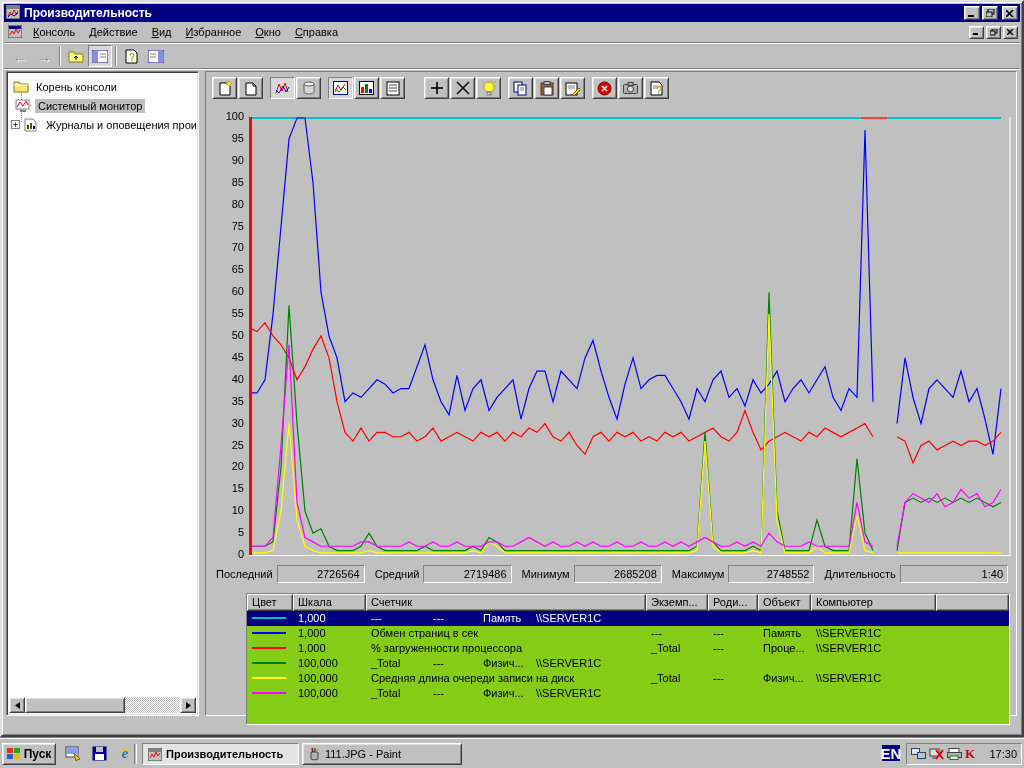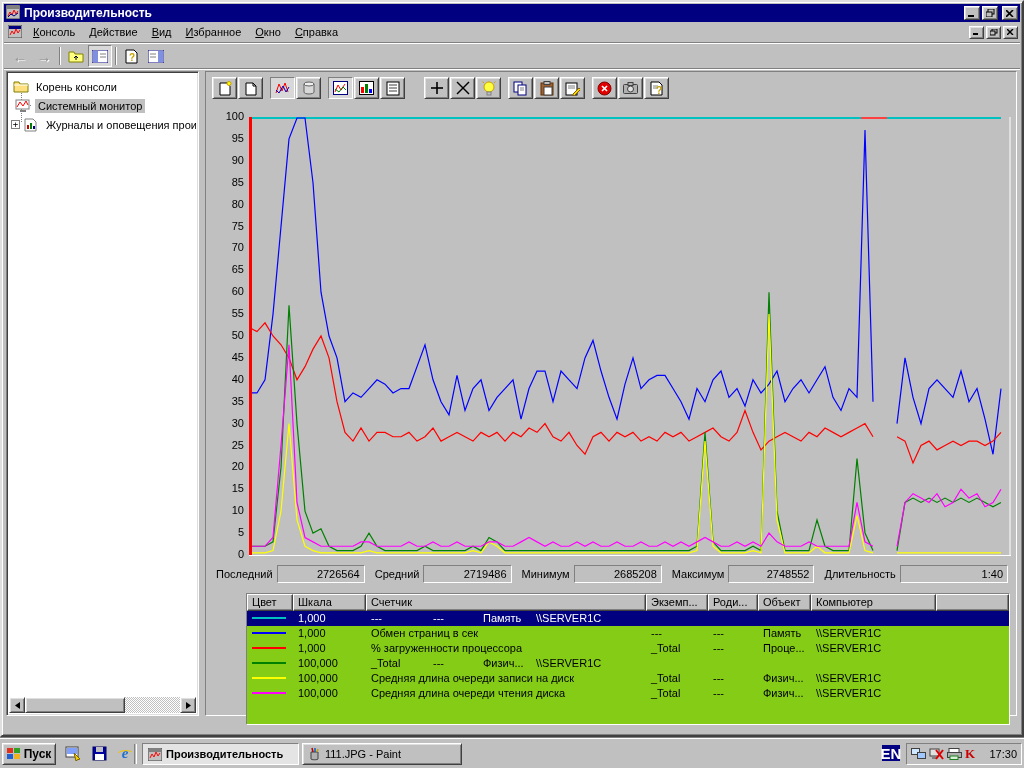--- a/index.html
+++ b/index.html
@@ -505,21 +505,20 @@
               <div class="l-cell c4">---</div>
               <div class="l-cell c5">Физич...</div>
               <div class="l-cell c6">\\SERVER1C</div>
               <div class="l-cell fill"></div>
             </div>
             <div class="l-row">
               <div class="l-cell c0">
                 <div class="swatch" style="background: rgb(255, 0, 255);"></div>
               </div>
               <div class="l-cell c1">100,000</div>
-              <div class="l-cell c2">Средняя длина очереди чтения диска</div>
               <div class="l-cell c3">_Total</div>
               <div class="l-cell c4">---</div>
               <div class="l-cell c5">Физич...</div>
               <div class="l-cell c6">\\SERVER1C</div>
               <div class="l-cell fill"></div>
             </div>
           </div>
       </div>
     </div>
   </div>

